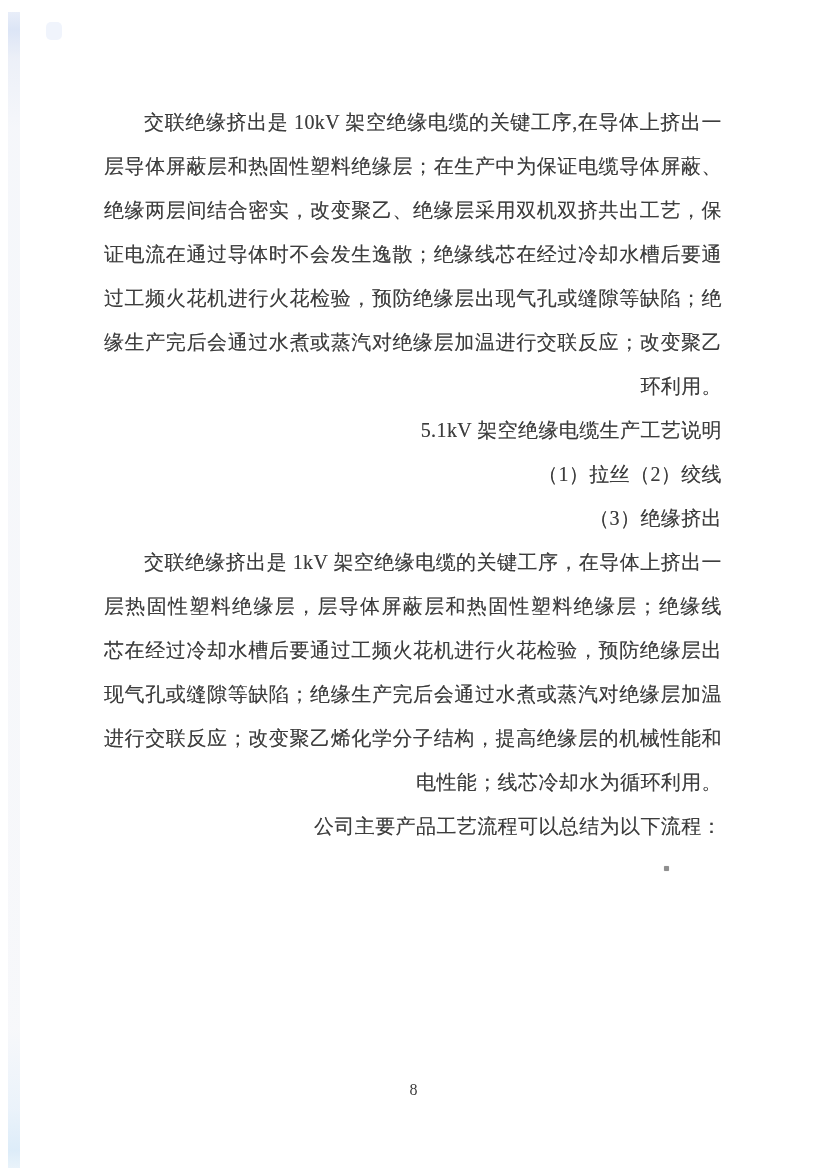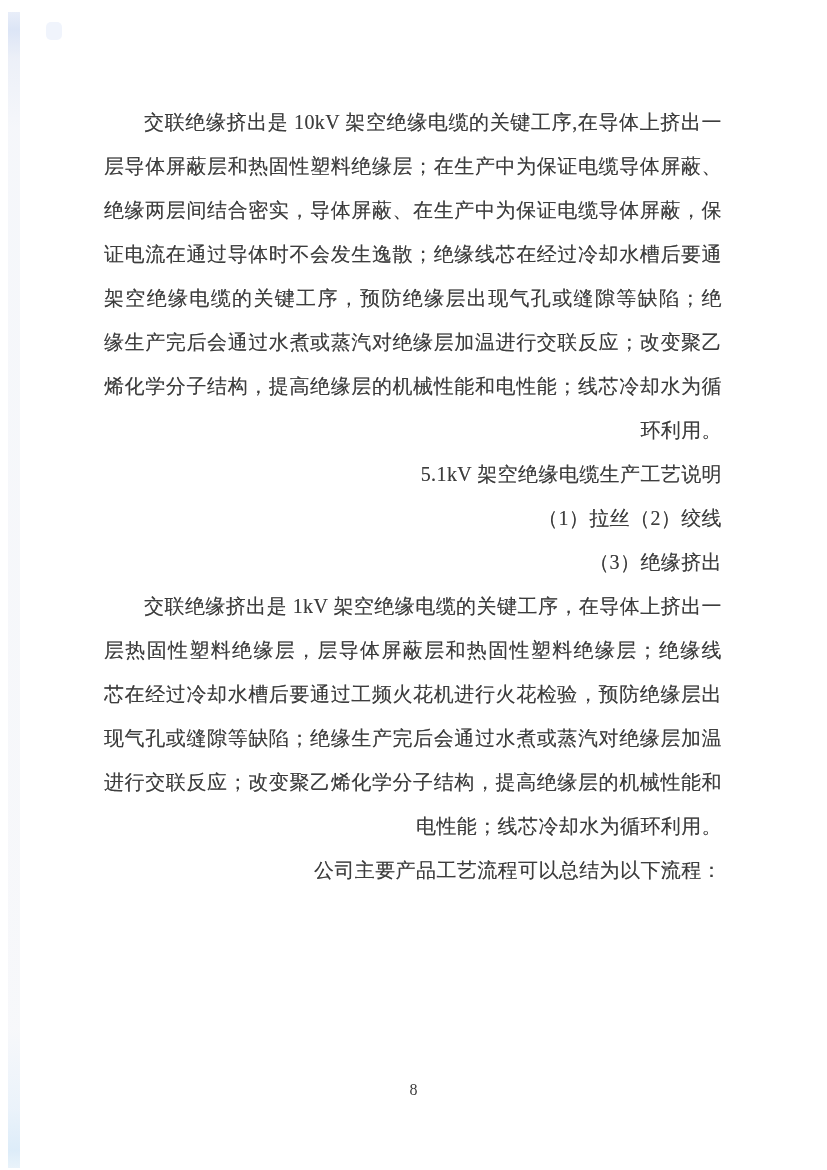--- a/index.html
+++ b/index.html
@@ -95,25 +95,24 @@
 
   <div class="edge-strip"></div>
   <div class="smudge"></div>
   <div class="speck"></div>
 
   <div class="content">
 
     <section>
       <p class="ln justify indent">交联绝缘挤出是 10kV 架空绝缘电缆的关键工序,在导体上挤出一</p>
       <p class="ln justify">层导体屏蔽层和热固性塑料绝缘层；在生产中为保证电缆导体屏蔽、</p>
-      <p class="ln justify">绝缘两层间结合密实，导体屏蔽、在生产中为保证电缆导体屏蔽，保</p>
+      <p class="ln justify">绝缘两层间结合密实，改变聚乙、绝缘层采用双机双挤共出工艺，保</p>
       <p class="ln justify">证电流在通过导体时不会发生逸散；绝缘线芯在经过冷却水槽后要通</p>
-      <p class="ln justify">架空绝缘电缆的关键工序，预防绝缘层出现气孔或缝隙等缺陷；绝</p>
+      <p class="ln justify">过工频火花机进行火花检验，预防绝缘层出现气孔或缝隙等缺陷；绝</p>
       <p class="ln justify">缘生产完后会通过水煮或蒸汽对绝缘层加温进行交联反应；改变聚乙</p>
-      <p class="ln justify">烯化学分子结构，提高绝缘层的机械性能和电性能；线芯冷却水为循</p>
       <p class="ln">环利用。</p>
     </section>
 
     <p class="ln indent">5.1kV 架空绝缘电缆生产工艺说明</p>
     <p class="ln indent">（1）拉丝（2）绞线</p>
     <p class="ln indent">（3）绝缘挤出</p>
 
     <section>
       <p class="ln justify indent">交联绝缘挤出是 1kV 架空绝缘电缆的关键工序，在导体上挤出一</p>
       <p class="ln justify">层热固性塑料绝缘层，层导体屏蔽层和热固性塑料绝缘层；绝缘线</p>

